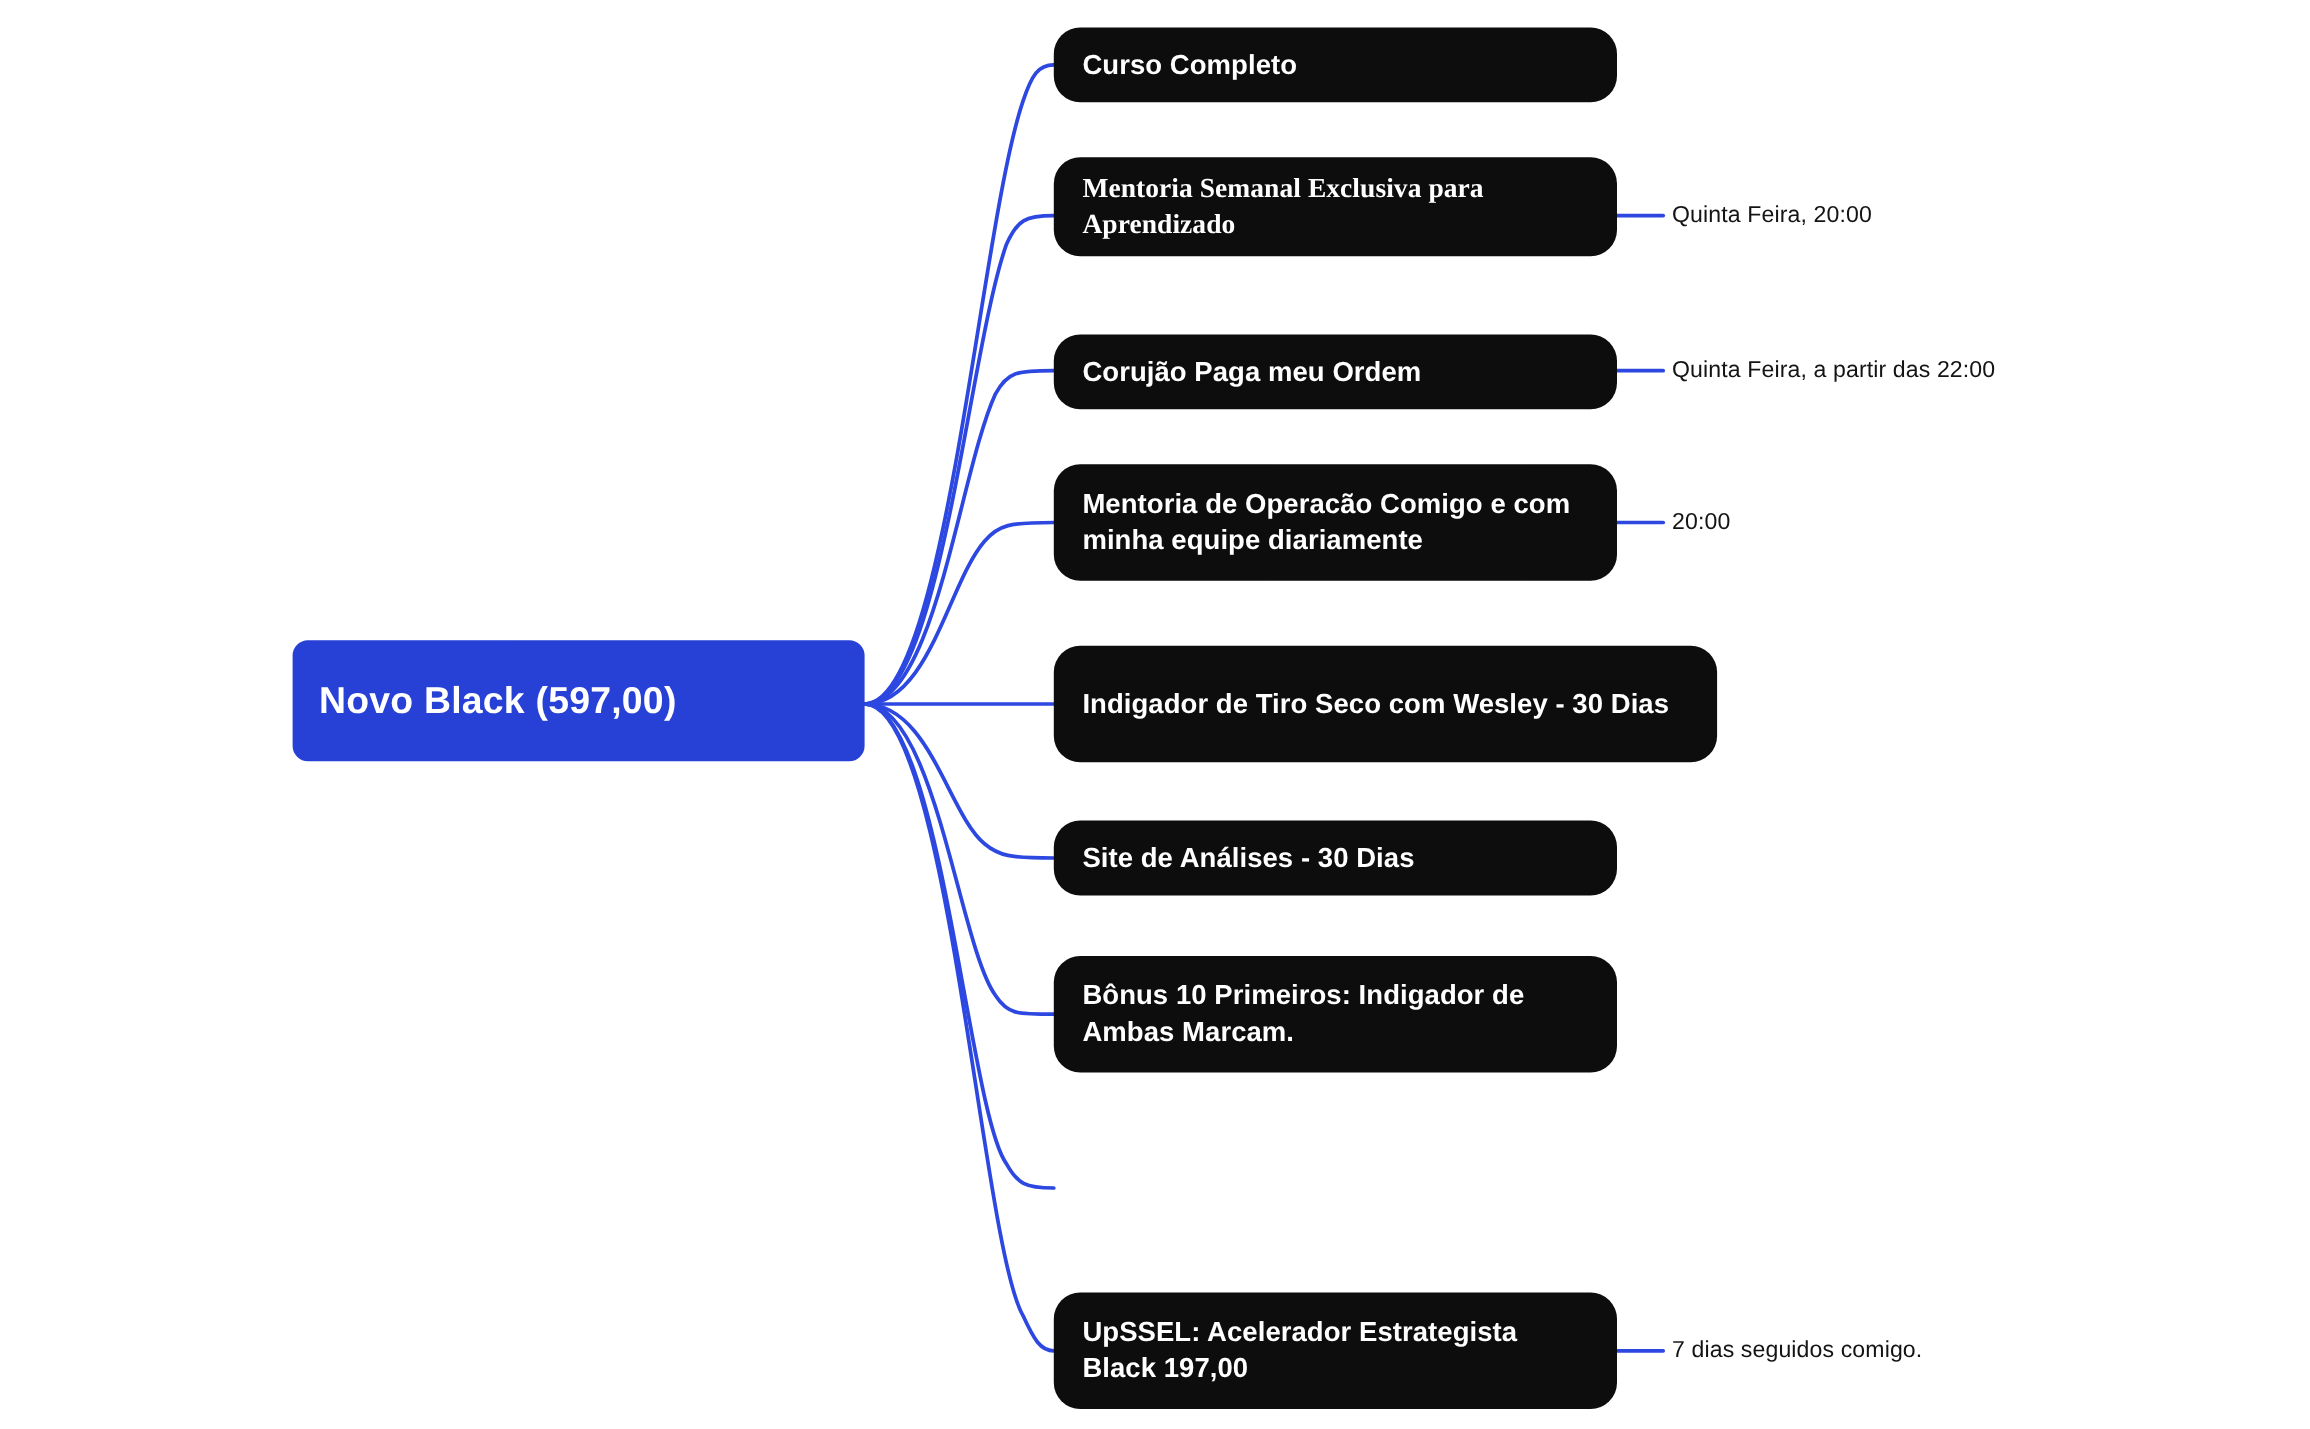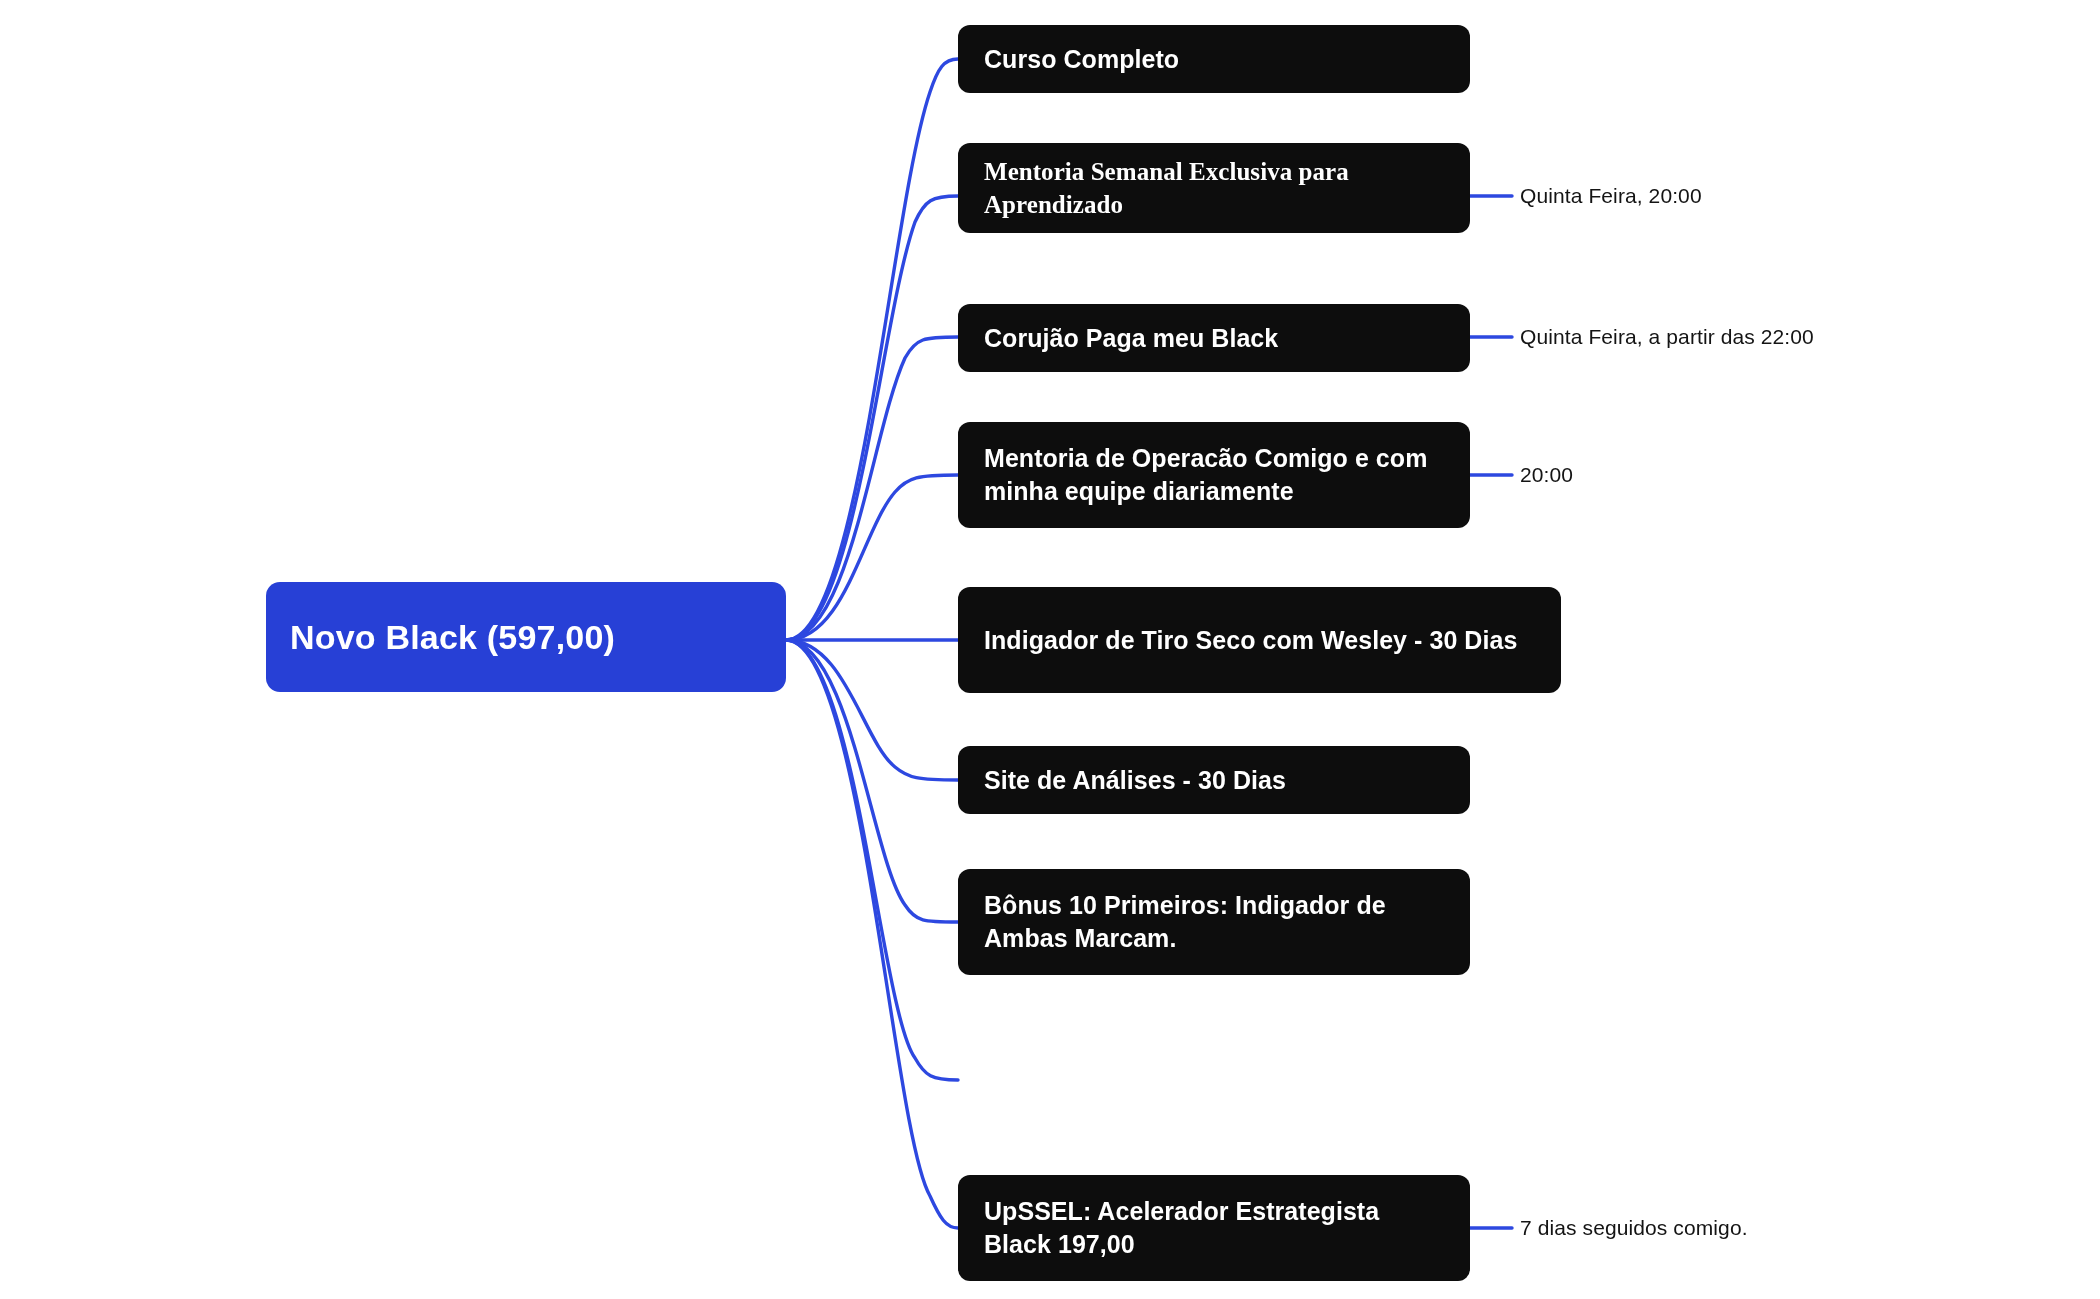--- a/index.html
+++ b/index.html
@@ -50,21 +50,21 @@
     letter-spacing: 0.2px;
     white-space: nowrap;
   }
 
   
   .node {
     position: absolute;
     box-sizing: border-box;
     display: flex;
     align-items: center;
-    border-radius: 12px;
+    border-radius: 24px;
     background: #0d0d0d;
     color: #ffffff;
     padding: 0 26px;
     font-size: 25px;
     font-weight: 700;
     line-height: 1.32;
     letter-spacing: 0.05px;
   }
   .node .node-label {
     display: block;
@@ -122,21 +122,21 @@
   </div>
 
   <div class="node" style="left:958px; top:143px; width:512px; height:90px;font-family:Liberation Serif, serif;">
     <span class="node-label">Mentoria Semanal Exclusiva para Aprendizado</span>
   </div>
   <div class="side-note" style="left:1520px; top:196px;">
     <span>Quinta Feira, 20:00</span>
   </div>
 
   <div class="node" style="left:958px; top:304px; width:512px; height:68px;">
-    <span class="node-label">Corujão Paga meu Black</span>
+    <span class="node-label">Corujão Paga meu Ordem</span>
   </div>
   <div class="side-note" style="left:1520px; top:337px;">
     <span>Quinta Feira, a partir das 22:00</span>
   </div>
 
   <div class="node" style="left:958px; top:422px; width:512px; height:106px;">
     <span class="node-label">Mentoria de Operacão Comigo e com minha equipe diariamente</span>
   </div>
   <div class="side-note" style="left:1520px; top:475px;">
     <span>20:00</span>

